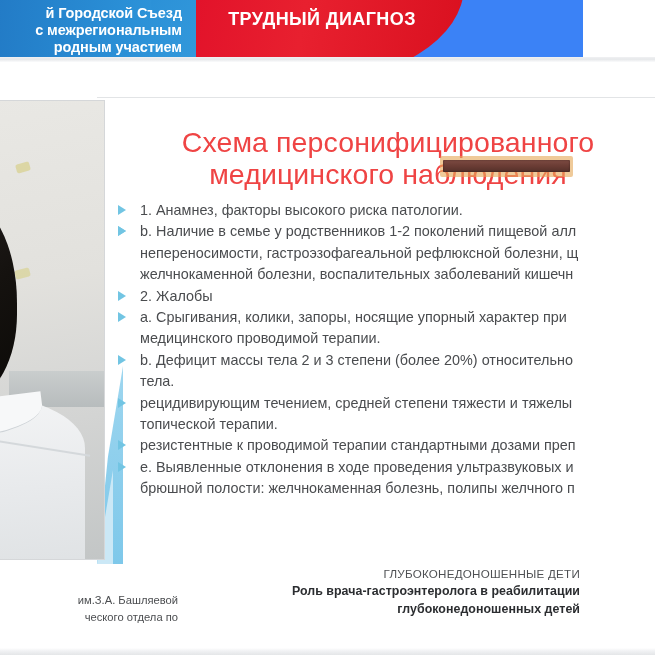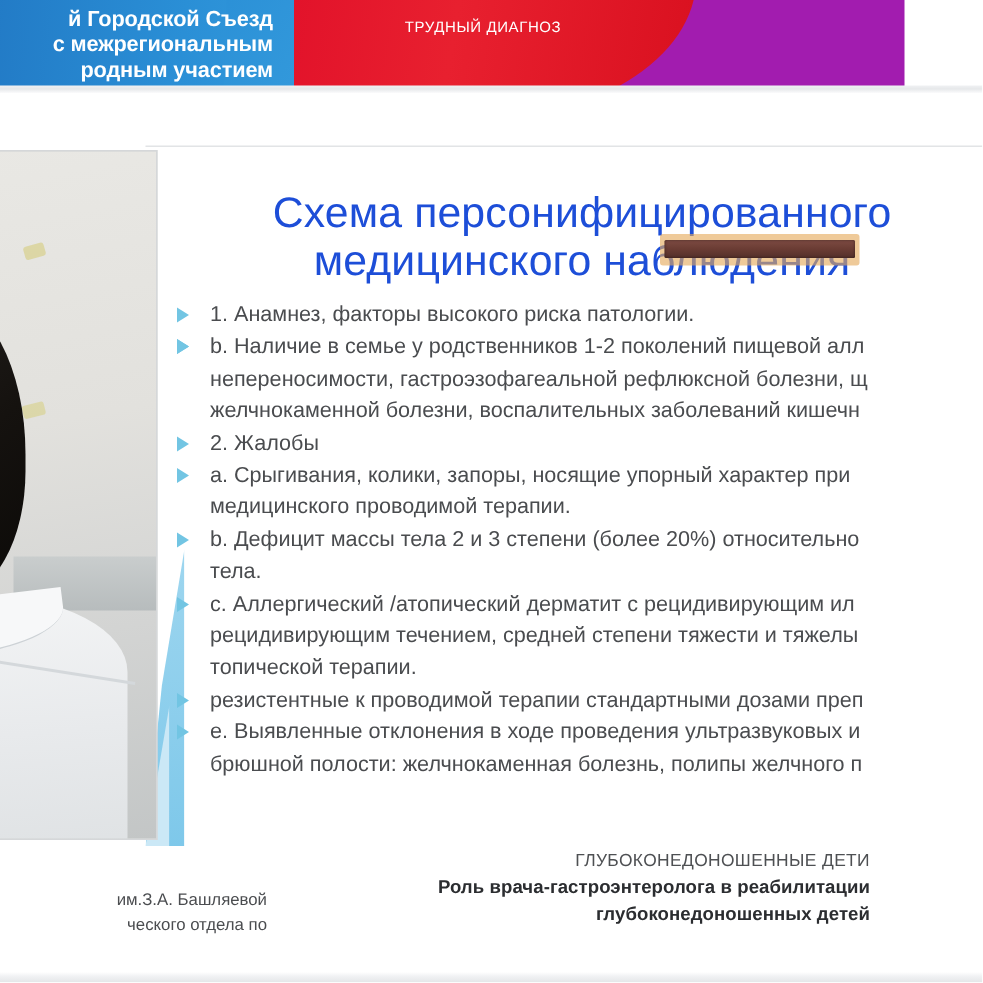--- a/index.html
+++ b/index.html
@@ -21,22 +21,21 @@
     background: #ffffff;
     overflow: hidden;
   }
 
   
   .banner {
     position: absolute;
     left: 0; top: 0;
     width: 583px; height: 59px;
     overflow: hidden;
-    background: #a21caf;
-    padding-left: 20px;
+    background: #3b82f6;
   }
   .banner-blue {
     position: absolute;
     left: -60px; top: 0;
     width: 330px; height: 59px;
     background: linear-gradient(95deg,#1f72bf 0%, #2a8fd6 55%, #3ba2e0 100%);
     border-bottom-right-radius: 120px 60px;
   }
   .banner-blue-curve {
     position: absolute;
@@ -69,22 +68,22 @@
     line-height: 17.2px;
     text-align: right;
     letter-spacing: -0.1px;
     white-space: nowrap;
   }
   .banner-red-text {
     position: absolute;
     left: 222px; top: 11px;
     width: 200px;
     color: #ffffff;
-    font-size: 10px;
-    font-weight: normal;
+    font-size: 18px;
+    font-weight: bold;
     line-height: 16.5px;
     letter-spacing: 0.4px;
     text-align: center;
   }
   .banner-underline {
     position: absolute;
     left: 0; top: 57px;
     width: 655px; height: 5px;
     background: linear-gradient(180deg,#f0f1f3 0%, #e6e8ea 45%, #fbfbfc 100%);
   }
@@ -110,21 +109,21 @@
     left: 0; top: 372px;
     width: 16px; height: 94px;
     background: #cbe8f6;
     clip-path: polygon(100% 0%, 100% 100%, 0% 100%);
   }
 
   .slide-title {
     position: absolute;
     left: 24px; top: 28px;
     width: 534px;
-    color: #1d4ed8;
+    color: #ef4444;
     font-size: 28.5px;
     line-height: 32px;
     text-align: center;
     font-weight: normal;
     letter-spacing: 0.1px;
     white-space: nowrap;
   }
   .slide-title .ln2 { display: block; }
 
   
@@ -325,21 +324,21 @@
       <div class="b-row"><span class="arrow"></span><span>1. Анамнез, факторы высокого риска патологии.</span></div>
       <div class="b-row"><span class="arrow"></span></div>
       <div class="b-row"><span class="arrow"></span><span>b. Наличие в семье у родственников 1-2 поколений пищевой алл</span></div>
       <div class="b-cont"><span>непереносимости, гастроэзофагеальной рефлюксной болезни, щ</span></div>
       <div class="b-cont"><span>желчнокаменной болезни, воспалительных заболеваний кишечн</span></div>
       <div class="b-row"><span class="arrow"></span><span>2. Жалобы</span></div>
       <div class="b-row"><span class="arrow"></span><span>a. Срыгивания, колики, запоры, носящие упорный характер при</span></div>
       <div class="b-cont"><span>медицинского проводимой терапии.</span></div>
       <div class="b-row"><span class="arrow"></span><span>b. Дефицит массы тела 2 и 3 степени (более 20%) относительно</span></div>
       <div class="b-cont"><span>тела.</span></div>
-      <div class="b-row"><span class="arrow"></span><span>c. Аллергический /атопический дерматит с рецидивирующим ил</span></div>
+      <div class="b-row"><span class="arrow"></span></div>
       <div class="b-cont"><span>рецидивирующим течением, средней степени тяжести и тяжелы</span></div>
       <div class="b-cont"><span>топической терапии.</span></div>
       <div class="b-row"><span class="arrow"></span></div>
       <div class="b-cont"><span>резистентные к проводимой терапии стандартными дозами преп</span></div>
       <div class="b-row"><span class="arrow"></span><span>e. Выявленные отклонения в ходе проведения ультразвуковых и</span></div>
       <div class="b-cont"><span>брюшной полости: желчнокаменная болезнь, полипы желчного п</span></div>
     </div>
   </div>
 
   <div class="video">

